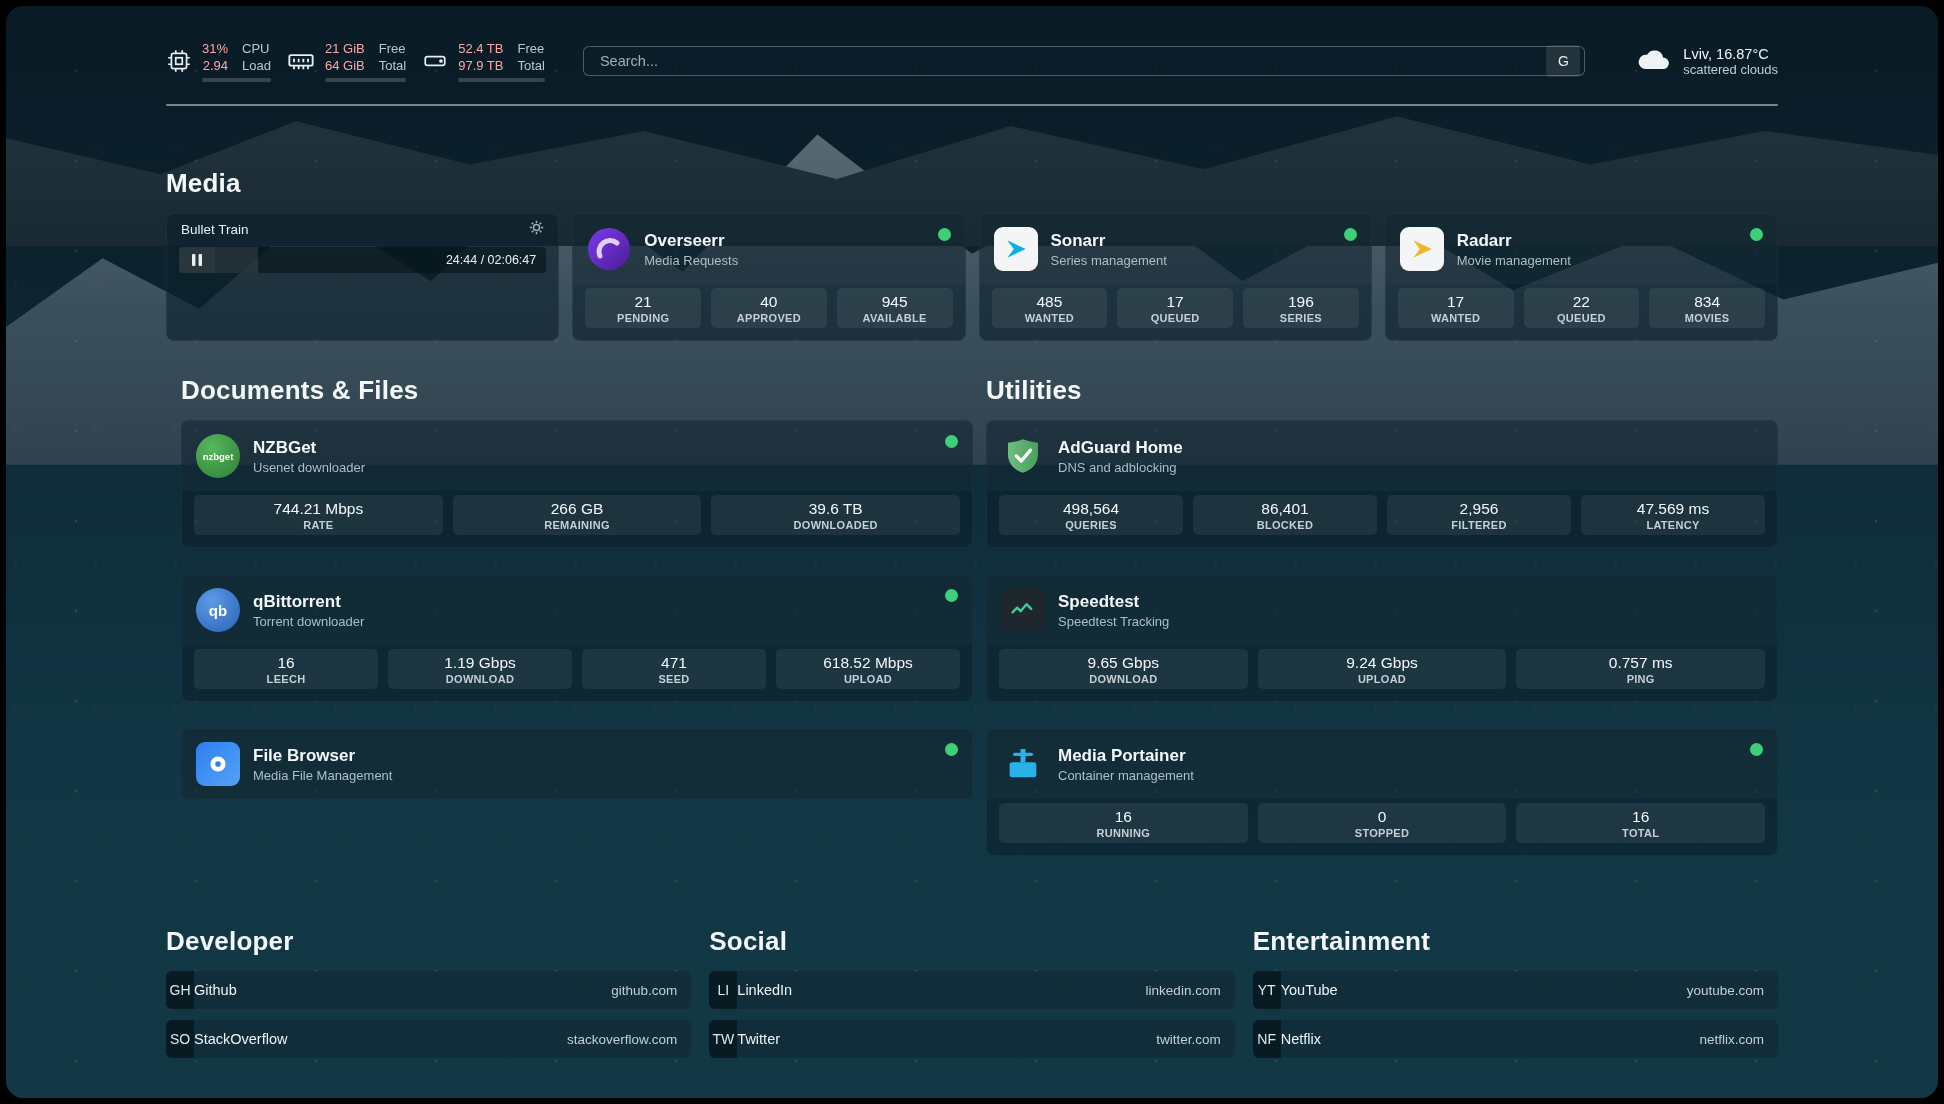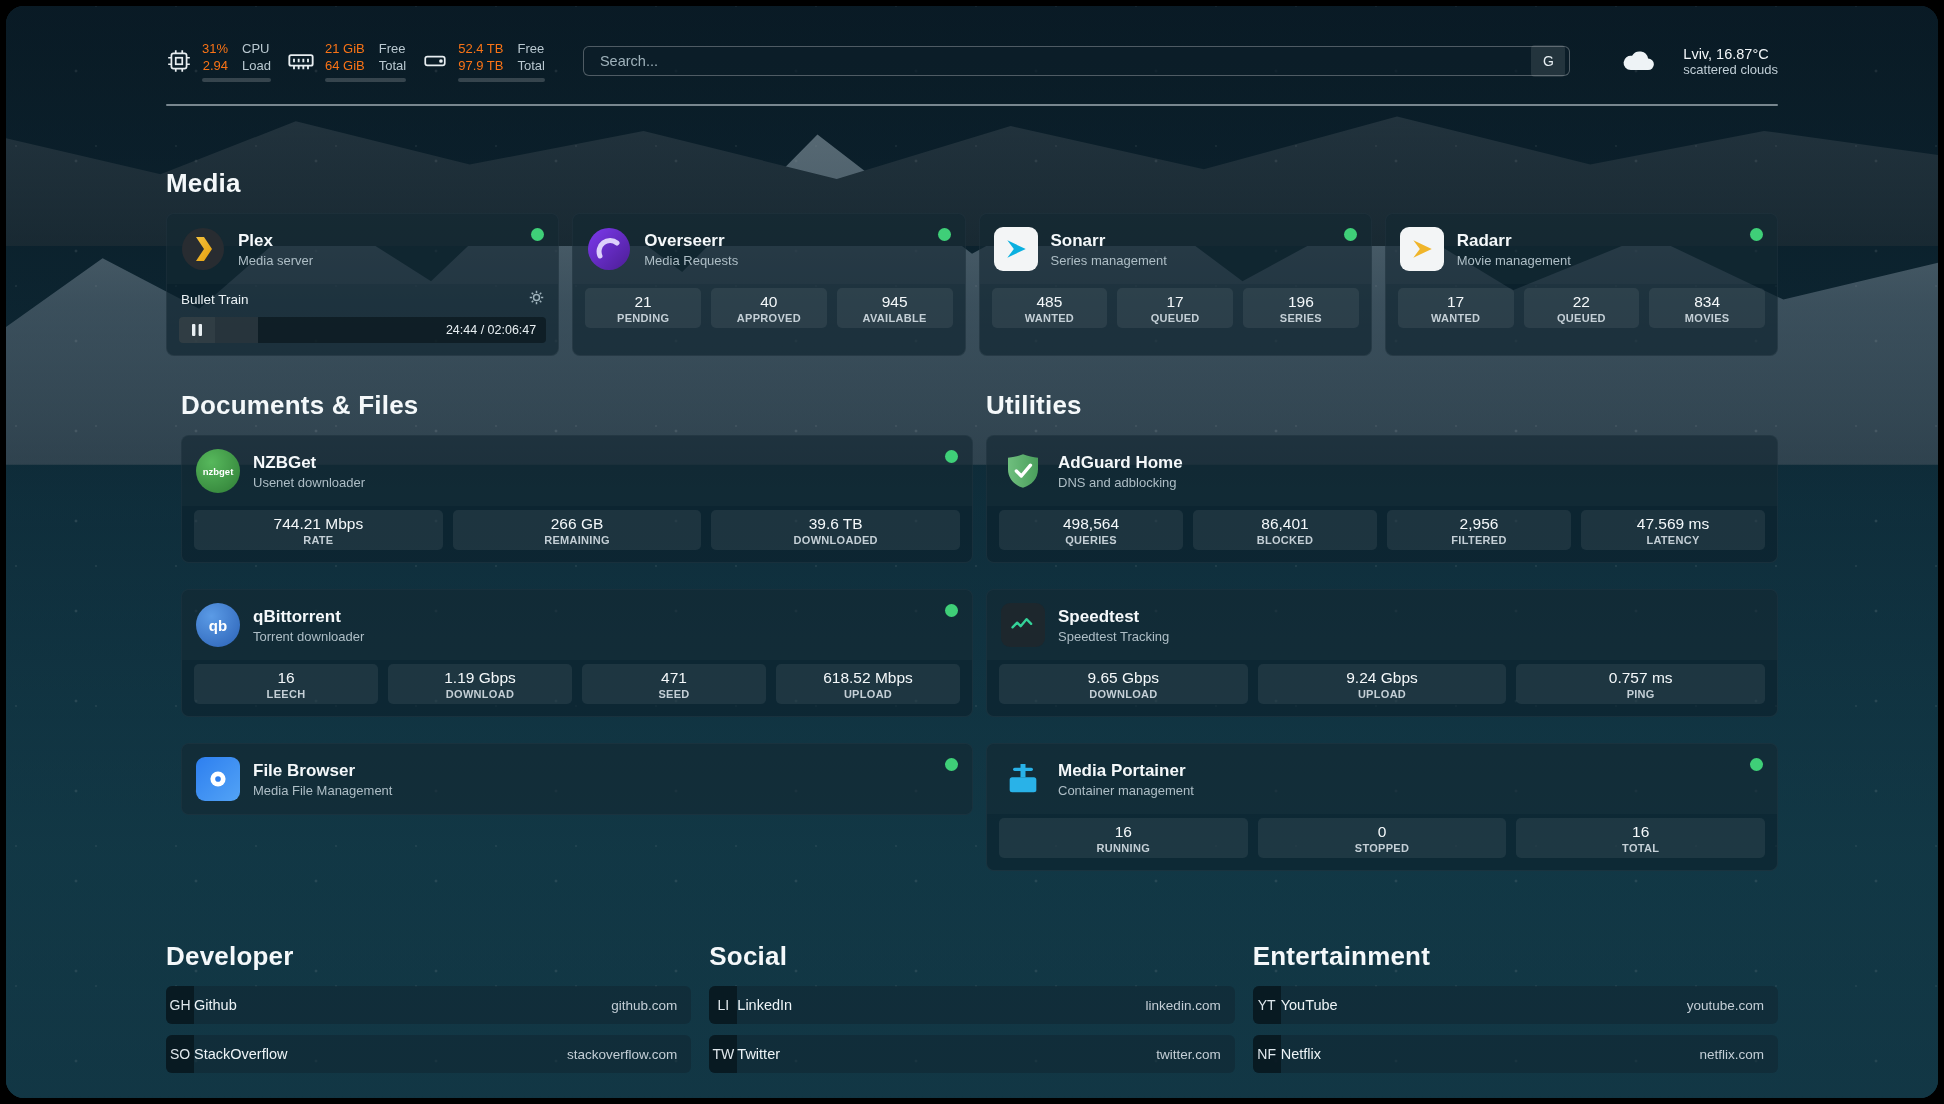--- a/index.html
+++ b/index.html
@@ -24,34 +24,34 @@
 
   
   .content { position:relative; z-index:2; width:1612px; margin:0 auto; padding-top:34px; color:#eef4f7; }
 
   
   .topbar { display:flex; align-items:center; gap:16px; }
   .sysstat { display:flex; align-items:center; gap:10px; }
   .sysstat .sicon { flex:0 0 auto; display:flex; }
   .sysstat .body { display:flex; flex-direction:column; gap:4px; }
   .sysstat .rows { display:grid; grid-template-columns:auto auto; column-gap:14px; font-size:13px; line-height:17px; }
-  .sysstat .num { text-align:right; color:#f97316; }
+  .sysstat .num { text-align:right; color:#fca5a5; }
   .sysstat .lbl { color:#b9c8d0; }
   .sysbar { height:4px; border-radius:2px; background:rgba(255,255,255,.18); overflow:hidden; }
   .sysbar .fill { height:100%; background:rgba(255,255,255,.65); border-radius:2px; }
 
   .searchwrap { flex:1; margin:0 34px 0 22px; display:flex; align-items:center;
     background:rgba(13,31,41,.72); border:1px solid rgba(255,255,255,.28); border-radius:6px; height:30px; padding:4px; }
   .searchwrap input { flex:1; background:transparent; border:none; outline:none; color:#e7eef2;
     font-size:14.5px; padding:0 12px; font-family:inherit; }
   .searchwrap input::placeholder { color:#9fb2bb; }
   .engine-btn { width:34px; height:32px; border-radius:4px; background:rgba(255,255,255,.10);
     color:#e7eef2; font-size:14px; display:flex; align-items:center; justify-content:center; cursor:pointer; }
 
-  .weather { display:flex; align-items:flex-end; gap:27px; }
+  .weather { display:flex; align-items:flex-start; gap:12px; }
   .weather .wtext { display:flex; flex-direction:column; }
   .weather .loc { font-size:14.5px; color:#f2f6f8; }
   .weather .cond { font-size:13px; color:#bfcdd5; }
 
   .divider { height:2px; background:rgba(230,240,245,.5); margin-top:22px; border-radius:1px; }
 
   
   .section-title { font-size:26px; font-weight:700; letter-spacing:.2px; margin-bottom:14px; color:#f4f8fa; }
   .media-section { margin-top:62px; }
   .media-grid { display:grid; grid-template-columns:repeat(4,1fr); gap:13px; }
@@ -194,39 +194,20 @@
       </div>
     </div>
 
     <div class="divider"></div>
 
     <div class="media-section">
       <div class="section-title">Media</div>
       <div class="media-grid">
 
         <div class="card">
-          <div class="card-head">
-            <span class="appicon">
-              <svg width="44" height="44" viewBox="0 0 44 44">
-                <defs>
-                    <linearGradient id="plexg" x1="0" y1="0" x2="1" y2="1">
-                  <stop offset="0" stop-color="#f5c13d"></stop>
-                      <stop offset="1" stop-color="#e5a00d"></stop>
-                    </linearGradient>
-                  </defs>
-                <circle cx="22" cy="22" r="21" fill="#282c31"></circle>
-                <path d="M15 10h8l8 12-8 12h-8l8-12z" fill="url(#plexg)"></path>
-              </svg>
-            </span>
-            <span class="appmeta">
-              <span class="appname">Plex</span>
-              <span class="appsub">Media server</span>
-            </span>
-            <span class="dot"></span>
-          </div>
           <div class="nowplaying">
             <span class="nptitle">Bullet Train</span>
             <span>
               <svg width="15" height="15" viewBox="0 0 20 20" fill="none" stroke="#9fb3bc" stroke-width="2">
                 <circle cx="10" cy="10" r="4"></circle>
                 <path d="M10 1v3M10 16v3M1 10h3M16 10h3M3.6 3.6l2.1 2.1M14.3 14.3l2.1 2.1M16.4 3.6l-2.1 2.1M5.7 14.3l-2.1 2.1"></path>
               </svg>
             </span>
           </div>
           <div class="plex-progress">

